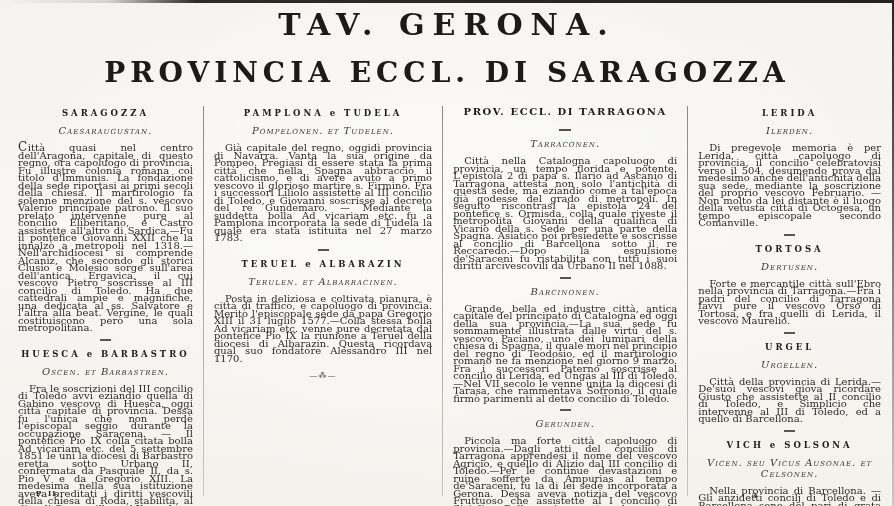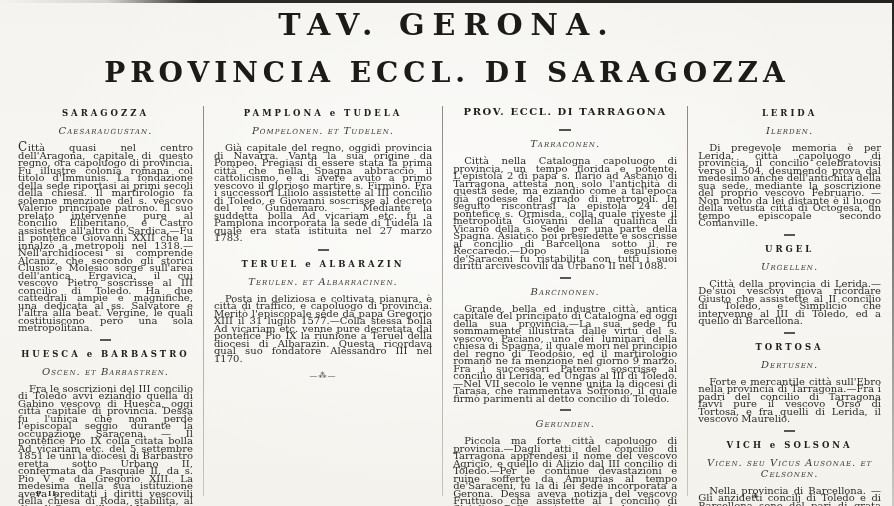--- a/index.html
+++ b/index.html
@@ -185,29 +185,29 @@
     <div class="colsep"></div>
 
     <div class="col col4">
       <section>
         <h3 class="sec-heading" style="margin-top:2px">LERIDA</h3>
         <div class="latin">Ilerden.</div>
         <p class="body">Di pregevole memoria è per Lerida, città capoluogo di provincia, il concilio celebratovisi verso il 504, desumendo prova dal medesimo anche dell'antichità della sua sede, mediante la soscrizione del proprio vescovo Februario. — Non molto da lei distante è il luogo della vetusta città di Octogesa, un tempo episcopale secondo Comanville.</p>
         <div class="divider"></div>
       </section>
       <section>
+        <h3 class="sec-heading">TORTOSA</h3>
+        <div class="latin">Dertusen.</div>
+        <p class="body">Forte e mercantile città sull'Ebro nella provincia di Tarragona.—Fra i padri del concilio di Tarragona favvi pure il vescovo Orso di Tortosa, e fra quelli di Lerida, il vescovo Maurelio.</p>
+        <div class="divider"></div>
+      </section>
+      <section>
         <h3 class="sec-heading">URGEL</h3>
         <div class="latin">Urgellen.</div>
         <p class="body">Città della provincia di Lerida.—De'suoi vescovi giova ricordare Giusto che assistette al II concilio di Toledo, e Simplicio che intervenne al III di Toledo, ed a quello di Barcellona.</p>
-        <div class="divider"></div>
-      </section>
-      <section>
-        <h3 class="sec-heading">TORTOSA</h3>
-        <div class="latin">Dertusen.</div>
-        <p class="body">Forte e mercantile città sull'Ebro nella provincia di Tarragona.—Fra i padri del concilio di Tarragona favvi pure il vescovo Orso di Tortosa, e fra quelli di Lerida, il vescovo Maurelio.</p>
         <div class="divider"></div>
       </section>
       <section>
         <h3 class="sec-heading">VICH e SOLSONA</h3>
         <div class="latin">Vicen. seu Vicus Ausonae. et Celsonen.</div>
         <p class="body">Nella provincia di Barcellona. — Gli anzidetti concilj di Toledo e di Barcellona sono del pari di grata menzione alla chiesa di Vich, rinvenendovi essa le soscrizioni del suo vescovo Aquilino.—Per la nota bolla Ad vicariam etc. la diocesi ebbe ingrandimento mediante la riunione di quella di Solsona, che papa Clemente VIII aveva istituita il 19 luglio 1593. La cattedrale di moderna architettura è dedicata al principe degli apostoli s. Pietro.</p>
         <div class="ornament">—⁂—</div>
       </section>
     </div>
 

